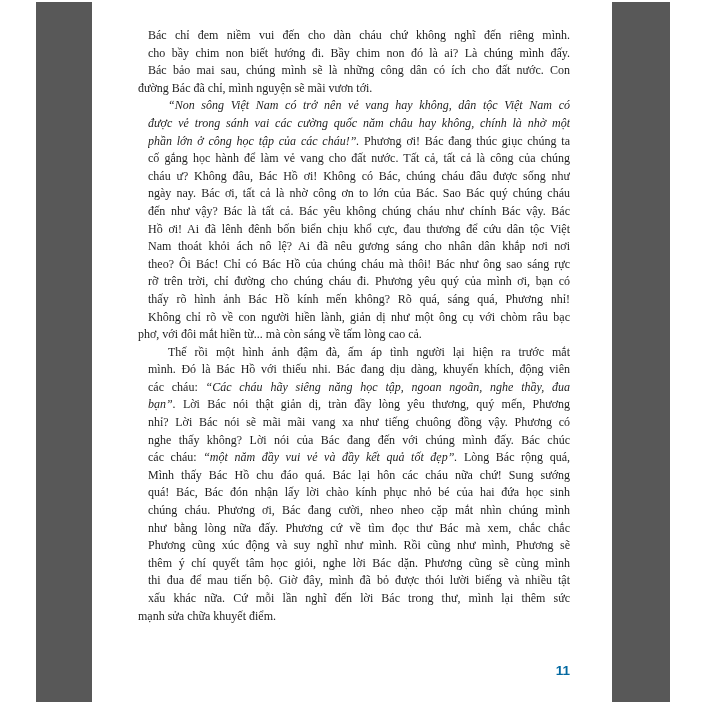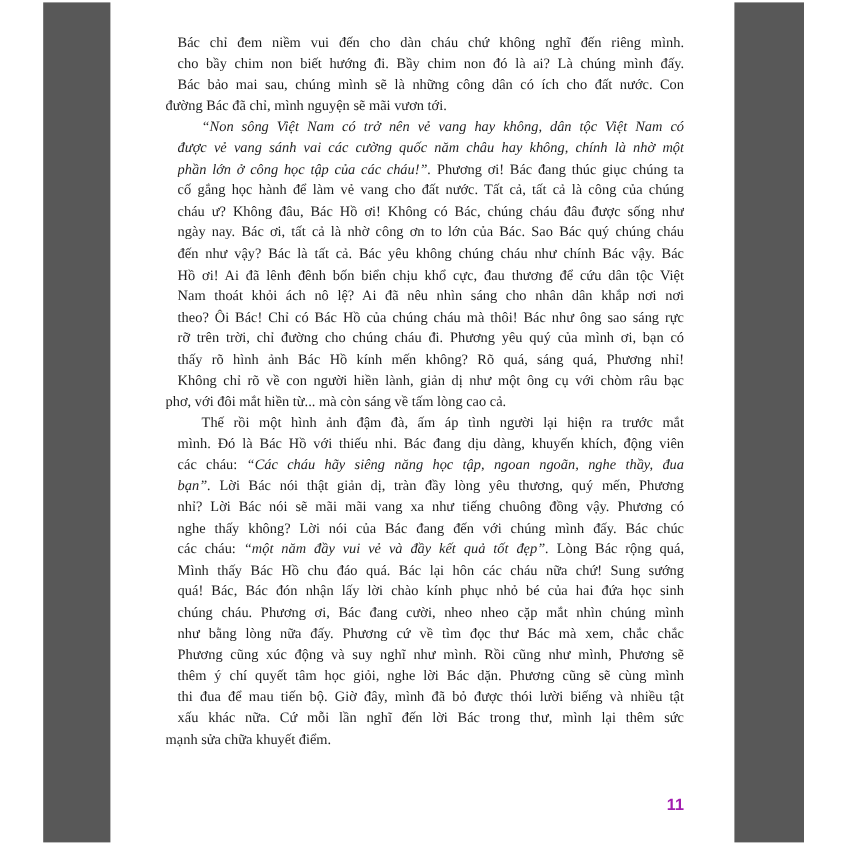--- a/index.html
+++ b/index.html
@@ -40,43 +40,43 @@
   .line.ind  { padding-left: 20px; }
   .it { font-style: italic; }
   #page-number {
     position: absolute;
     left: 138px; top: 663px;
     width: 432px;
     text-align: right;
     font-family: "Liberation Sans", sans-serif;
     font-weight: bold;
     font-size: 13.5px;
-    color: #a21caf;
+    color: #0369a1;
   }
 </style>
 </head>
 <body>
 
 <div id="scene">
   <div id="shadow-left" class="shadow-band"></div>
   <div id="shadow-right" class="shadow-band"></div>
   <div id="text-block">
       <div class="line fill"><span>Bác chỉ đem niềm vui đến cho dàn cháu chứ không nghĩ đến riêng mình.</span></div>
       <div class="line fill"><span>cho bầy chim non biết hướng đi. Bầy chim non đó là ai? Là chúng mình đấy.</span></div>
       <div class="line fill"><span>Bác bảo mai sau, chúng mình sẽ là những công dân có ích cho đất nước. Con</span></div>
       <div class="line"><span>đường Bác đã chỉ, mình nguyện sẽ mãi vươn tới.</span></div>
       <div class="line fill ind"><span class="it">“Non sông Việt Nam có trở nên vẻ vang hay không, dân tộc Việt Nam có</span></div>
-      <div class="line fill"><span class="it">được vẻ vang sánh vai các cường quốc năm châu hay không, chính là nhờ một</span></div>
+      <div class="line fill"><span class="it">được vẻ trong sánh vai các cường quốc năm châu hay không, chính là nhờ một</span></div>
       <div class="line fill"><span class="it">phần lớn ở công học tập của các cháu!”.</span><span> Phương ơi! Bác đang thúc giục chúng ta</span></div>
       <div class="line fill"><span>cố gắng học hành để làm vẻ vang cho đất nước. Tất cả, tất cả là công của chúng</span></div>
       <div class="line fill"><span>cháu ư? Không đâu, Bác Hồ ơi! Không có Bác, chúng cháu đâu được sống như</span></div>
       <div class="line fill"><span>ngày nay. Bác ơi, tất cả là nhờ công ơn to lớn của Bác. Sao Bác quý chúng cháu</span></div>
       <div class="line fill"><span>đến như vậy? Bác là tất cả. Bác yêu không chúng cháu như chính Bác vậy. Bác</span></div>
       <div class="line fill"><span>Hồ ơi! Ai đã lênh đênh bốn biển chịu khổ cực, đau thương để cứu dân tộc Việt</span></div>
-      <div class="line fill"><span>Nam thoát khỏi ách nô lệ? Ai đã nêu nhìn sáng cho nhân dân khắp nơi nơi</span></div>
+      <div class="line fill"><span>Nam thoát khỏi ách nô lệ? Ai đã nêu gương sáng cho nhân dân khắp nơi nơi</span></div>
       <div class="line fill"><span>theo? Ôi Bác! Chỉ có Bác Hồ của chúng cháu mà thôi! Bác như ông sao sáng rực</span></div>
       <div class="line fill"><span>rỡ trên trời, chỉ đường cho chúng cháu đi. Phương yêu quý của mình ơi, bạn có</span></div>
       <div class="line fill"><span>thấy rõ hình ảnh Bác Hồ kính mến không? Rõ quá, sáng quá, Phương nhỉ!</span></div>
       <div class="line fill"><span>Không chỉ rõ về con người hiền lành, giản dị như một ông cụ với chòm râu bạc</span></div>
       <div class="line"><span>phơ, với đôi mắt hiền từ... mà còn sáng về tấm lòng cao cả.</span></div>
       <div class="line fill ind"><span>Thế rồi một hình ảnh đậm đà, ấm áp tình người lại hiện ra trước mắt</span></div>
       <div class="line fill"><span>mình. Đó là Bác Hồ với thiếu nhi. Bác đang dịu dàng, khuyến khích, động viên</span></div>
       <div class="line fill"><span>các cháu: </span><span class="it">“Các cháu hãy siêng năng học tập, ngoan ngoãn, nghe thầy, đua</span></div>
       <div class="line fill"><span class="it">bạn”.</span><span> Lời Bác nói thật giản dị, tràn đầy lòng yêu thương, quý mến, Phương</span></div>
       <div class="line fill"><span>nhỉ? Lời Bác nói sẽ mãi mãi vang xa như tiếng chuông đồng vậy. Phương có</span></div>

